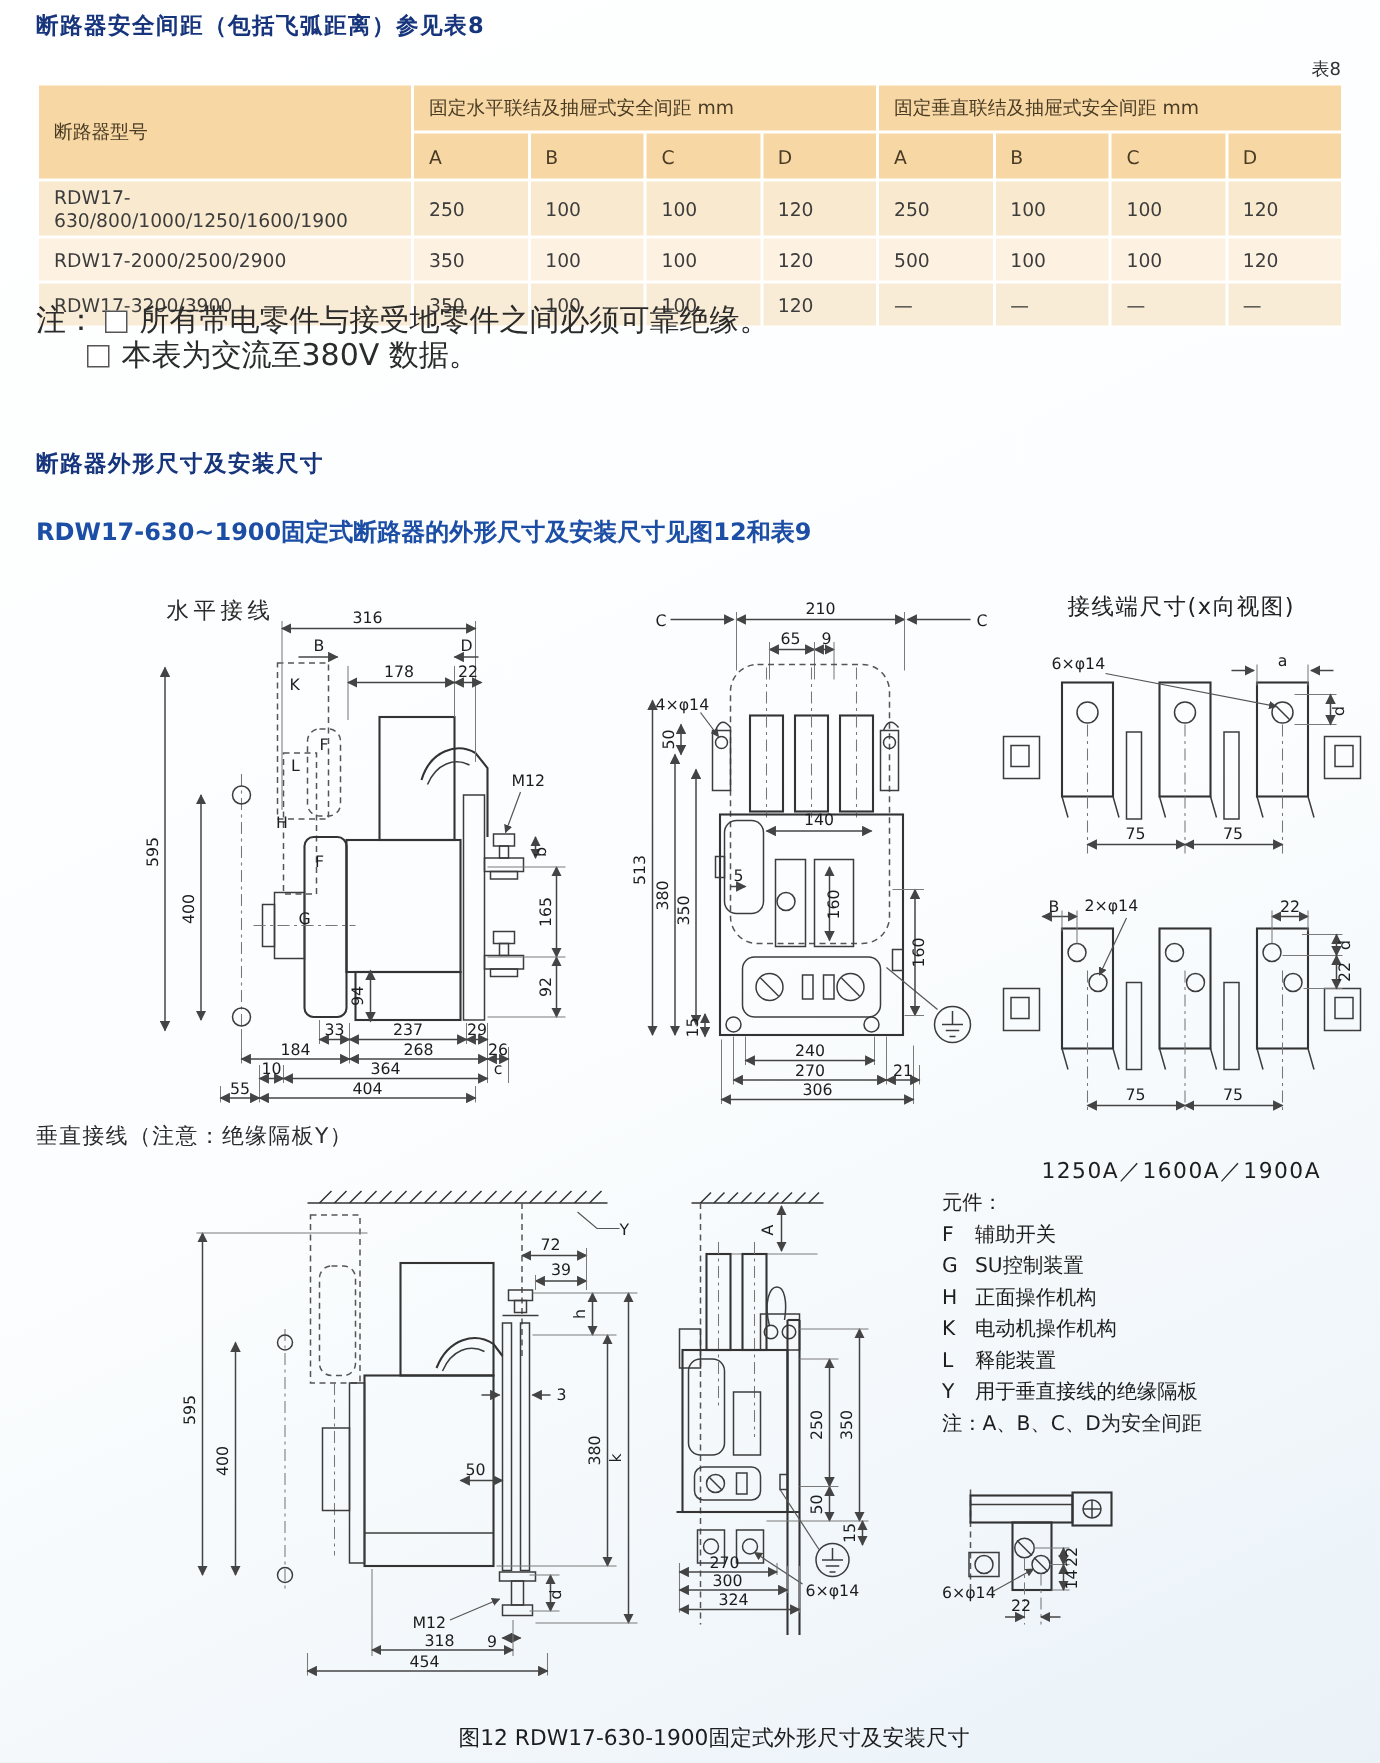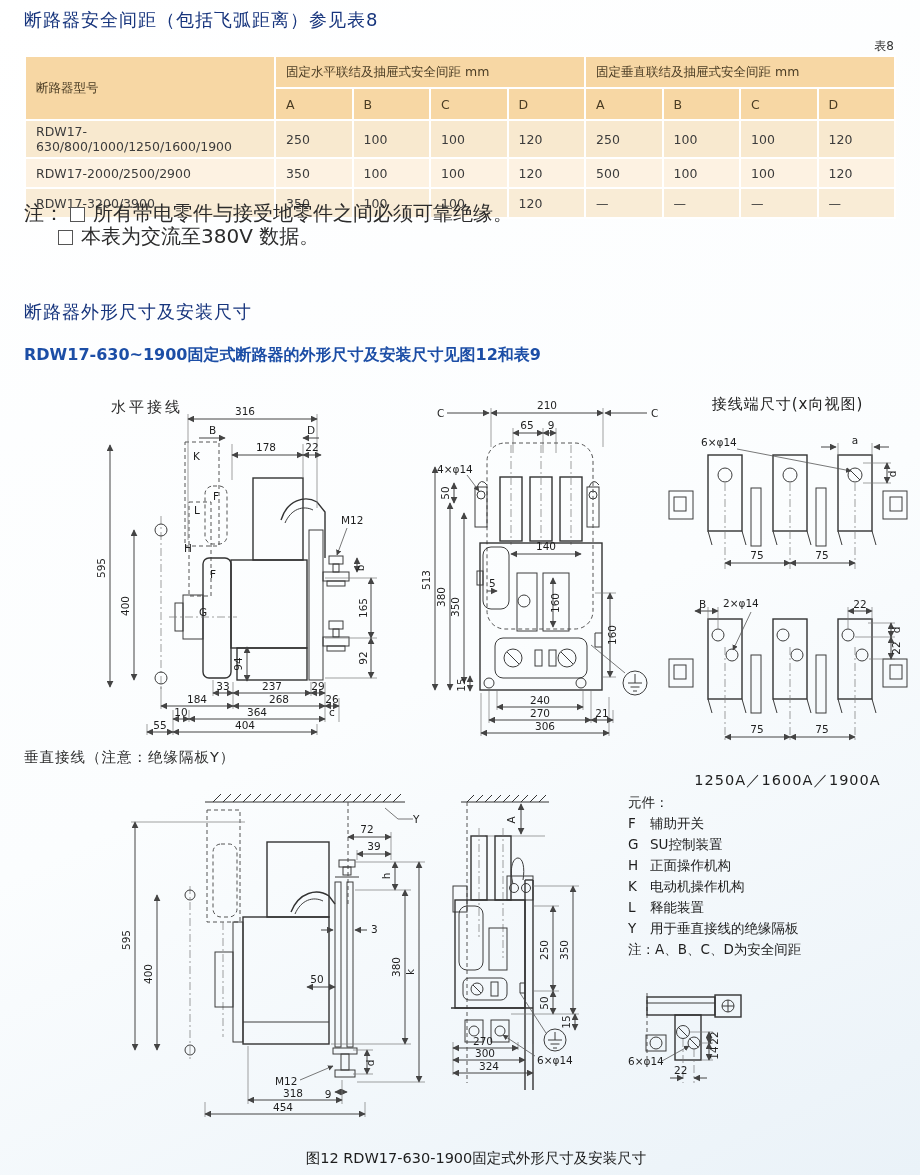--- a/index.html
+++ b/index.html
@@ -1,19 +1,19 @@
 <!DOCTYPE html>
 <html><head>
 <meta charset="utf-8">
 <style>
   html,body{margin:0;padding:0;}
   body{font-family:"DejaVu Sans","Liberation Sans",sans-serif;background:#e9f1f7;}
   .page{position:relative;width:920px;height:1175px;margin:0 auto;overflow:hidden;
         background:linear-gradient(155deg,#ffffff 0%,#fbfdfe 55%,#eaf2f8 100%);}
-  .h1{position:absolute;left:24px;font-size:18px;font-weight:normal;color:#17357d;letter-spacing:1px;}
+  .h1{position:absolute;left:24px;font-size:15px;font-weight:bold;color:#17357d;letter-spacing:1px;}
   .sub{position:absolute;left:24px;font-size:16px;font-weight:bold;color:#1c4ea6;}
   .tabletag{position:absolute;right:26px;top:38px;font-size:12px;color:#333;}
   table.t8{position:absolute;left:24px;top:55px;width:872px;border-collapse:separate;border-spacing:2px;background:#fff;table-layout:fixed;}
   table.t8 th,table.t8 td{font-weight:normal;text-align:left;padding:3px 10px;font-size:12.5px;color:#3c3c3c;}
   table.t8 th{background:#f7d7a4;color:#4a3c24;height:24px;margin-left:16px;}
   table.t8 td{height:22px;}
   tr.r0 td{background:#f8e9cf;}
   tr.r1 td{background:#fdf2e2;}
   tr.r2 td{background:#f9ecd6;}
   .notes{position:absolute;left:24px;top:202px;font-size:20px;color:#2b2b2b;line-height:23px;}

